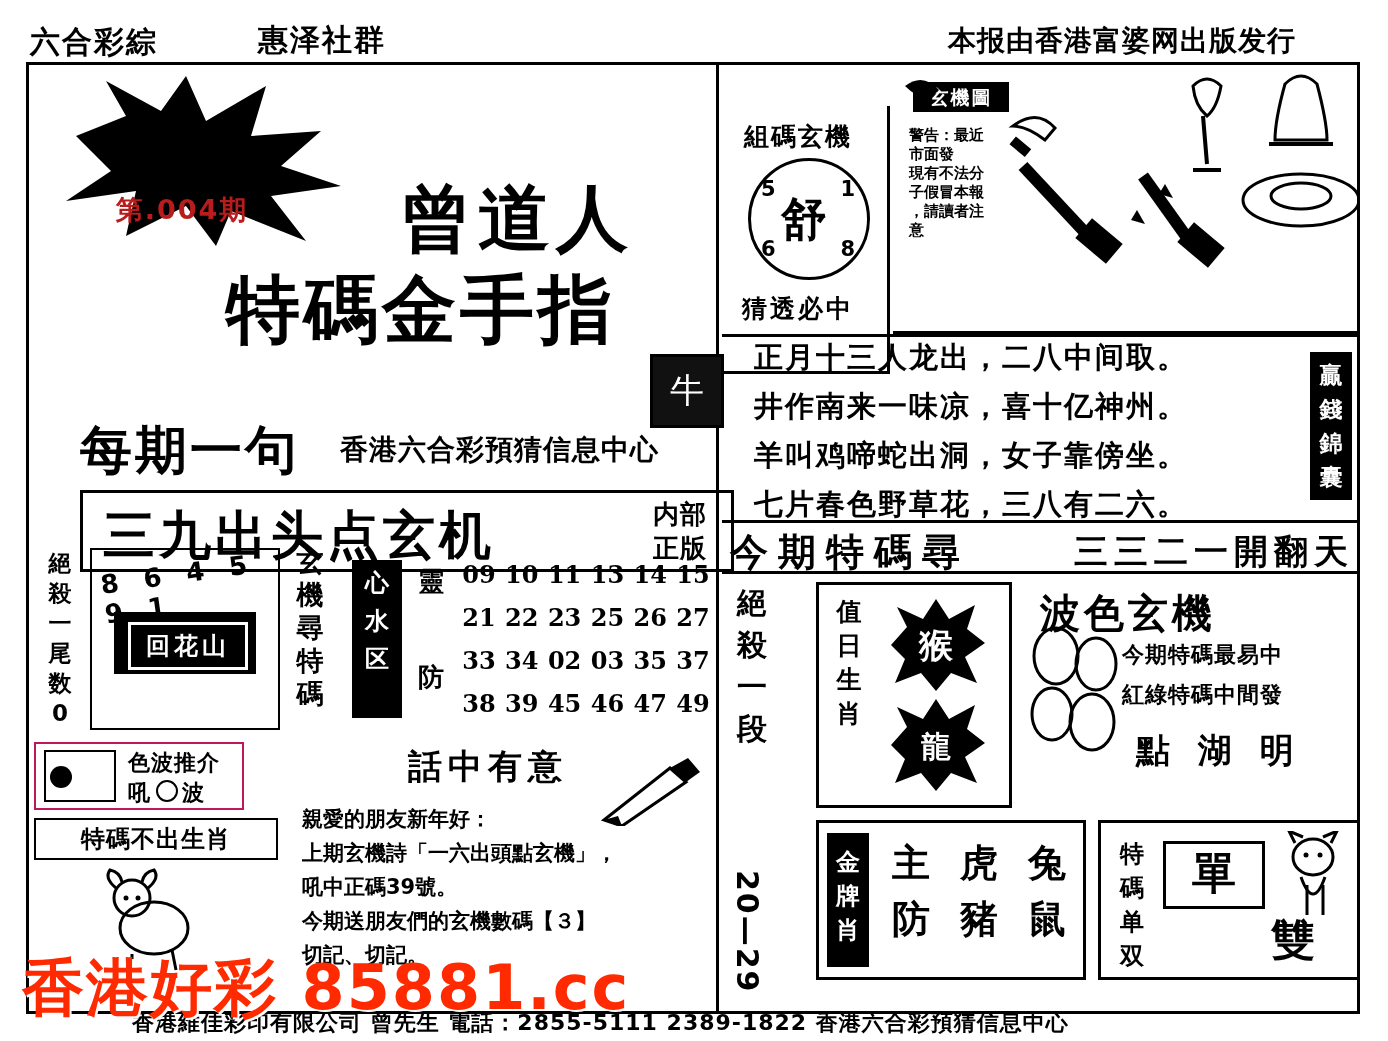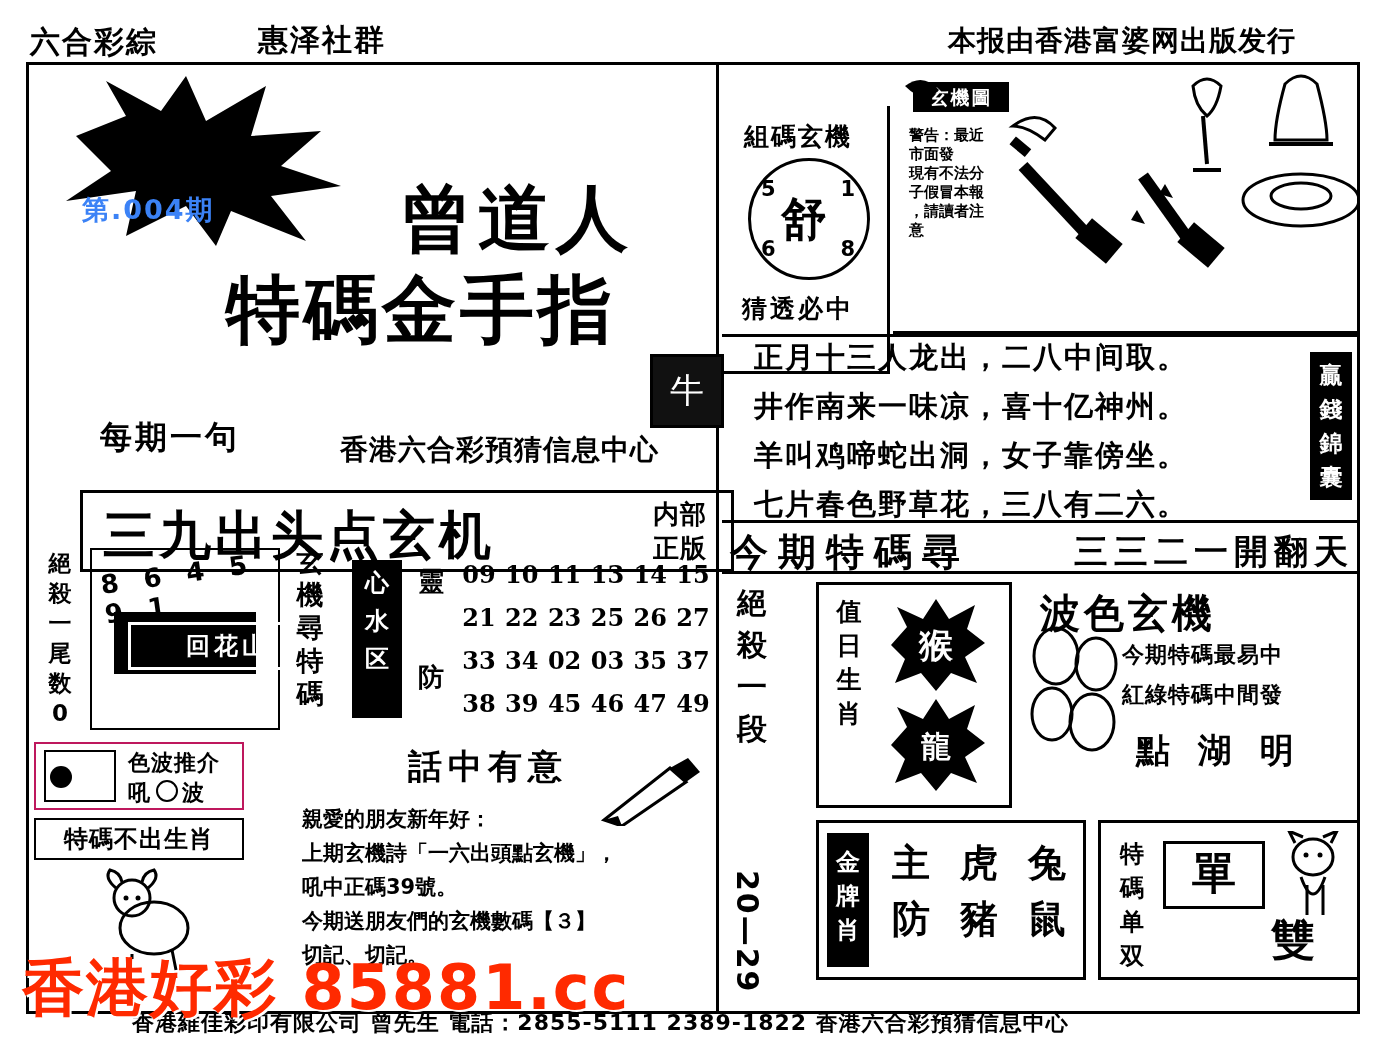--- a/index.html
+++ b/index.html
@@ -17,56 +17,56 @@
   .top-left-1{position:absolute;left:30px;top:22px;font-size:30px;font-weight:bold;letter-spacing:2px;font-family:"DejaVu Sans",sans-serif;}
   .top-left-2{position:absolute;left:258px;top:20px;font-size:30px;font-weight:bold;letter-spacing:2px;}
   .top-right{position:absolute;left:948px;top:22px;font-size:28px;font-weight:bold;letter-spacing:1px;}
 
   
   .frame{position:absolute;left:26px;top:62px;width:1334px;height:952px;border:3px solid #000;box-sizing:border-box;}
 
   
   .masthead{position:absolute;left:30px;top:66px;width:686px;height:452px;box-sizing:border-box;}
   .burst{position:absolute;left:36px;top:10px;width:280px;height:170px;}
-  .issue{position:absolute;left:52px;top:126px;width:200px;font-size:27px;font-weight:bold;color:#3b82f6;letter-spacing:2px;text-align:left;}
+  .issue{position:absolute;left:52px;top:126px;width:200px;font-size:27px;font-weight:bold;color:#b91c1c;letter-spacing:2px;text-align:center;}
   .title-main{position:absolute;left:370px;top:105px;font-size:72px;font-weight:bold;letter-spacing:6px;font-family:"DejaVu Serif",serif;}
   .title-sub{position:absolute;left:196px;top:195px;font-size:74px;font-weight:bold;letter-spacing:4px;font-family:"DejaVu Serif",serif;}
   .seal{position:absolute;left:620px;top:288px;width:68px;height:68px;border:3px solid #000;display:flex;align-items:center;justify-content:center;font-size:34px;background:#111;color:#fff;}
-  .per-issue{position:absolute;left:50px;top:350px;font-size:32px;font-weight:bold;letter-spacing:3px;font-family:"DejaVu Serif",serif;margin-left:20px;}
+  .per-issue{position:absolute;left:50px;top:350px;font-size:52px;font-weight:bold;letter-spacing:3px;font-family:"DejaVu Serif",serif;}
   .center-name{position:absolute;left:310px;top:365px;font-size:28px;font-weight:bold;letter-spacing:1px;}
   .riddle-box{position:absolute;left:50px;top:424px;width:654px;height:82px;border:3px solid #000;box-sizing:border-box;}
   .riddle-text{position:absolute;left:20px;top:8px;font-size:52px;font-weight:bold;letter-spacing:4px;font-family:"DejaVu Serif",serif;}
   .riddle-tag{position:absolute;right:8px;top:4px;width:86px;height:72px;font-size:26px;font-weight:bold;line-height:34px;text-align:center;letter-spacing:1px;}
 
   
   .kill-tail{position:absolute;left:34px;top:548px;width:52px;height:180px;font-size:23px;font-weight:bold;line-height:30px;text-align:center;letter-spacing:0;}
   .kill-tail span{display:block;}
   .lucky-box{position:absolute;left:90px;top:548px;width:190px;height:182px;border:2px solid #000;box-sizing:border-box;}
   .lucky-digits{position:absolute;left:10px;top:8px;width:170px;font-size:26px;font-weight:bold;letter-spacing:8px;transform:rotate(-8deg);}
   .lucky-art{position:absolute;left:22px;top:62px;width:142px;height:62px;background:#000;}
-  .lucky-art-inner{position:absolute;left:14px;top:10px;width:114px;height:42px;border:3px solid #fff;color:#fff;font-size:24px;font-weight:bold;text-align:center;letter-spacing:4px;line-height:42px;padding-left:40px;}
+  .lucky-art-inner{position:absolute;left:14px;top:10px;width:114px;height:42px;border:3px solid #fff;color:#fff;font-size:24px;font-weight:bold;text-align:center;letter-spacing:4px;line-height:42px;}
   .vtext-xuanji{position:absolute;left:288px;top:545px;width:44px;height:190px;font-size:27px;font-weight:bold;line-height:33px;text-align:center;}
   .vtext-xuanji span{display:block;}
   .xinshui{position:absolute;left:352px;top:560px;width:50px;height:158px;background:#000;color:#fff;font-size:24px;font-weight:bold;line-height:38px;text-align:center;padding-top:4px;box-sizing:border-box;}
   .xinshui span{display:block;}
   .ling-fang{position:absolute;left:412px;top:560px;width:44px;height:158px;font-size:26px;font-weight:bold;text-align:center;}
   .ling-fang .l1{position:absolute;top:4px;left:6px;}
   .ling-fang .l2{position:absolute;top:100px;left:6px;}
   .numgrid{position:absolute;left:462px;top:560px;width:248px;}
   .numrow{display:flex;justify-content:space-between;margin-bottom:14px;}
   .numrow span{width:34px;text-align:center;font-size:24px;font-weight:bold;font-family:"DejaVu Serif",serif;}
 
   
   .color-wave{position:absolute;left:34px;top:742px;width:210px;height:68px;border:2px solid #be185d;box-sizing:border-box;}
   .cw-title{position:absolute;left:92px;top:4px;font-size:22px;font-weight:bold;letter-spacing:1px;}
   .cw-swatch{position:absolute;left:8px;top:6px;width:72px;height:52px;border:2px solid #000;box-sizing:border-box;}
   .cw-dot{position:absolute;left:4px;top:14px;width:22px;height:22px;border-radius:50%;background:#000;}
   .cw-line{position:absolute;left:92px;top:34px;font-size:22px;font-weight:bold;letter-spacing:2px;}
   .cw-circle{display:inline-block;width:18px;height:18px;border:2px solid #000;border-radius:50%;vertical-align:-2px;margin:0 4px;}
-  .no-zodiac{position:absolute;left:34px;top:818px;width:210px;height:42px;border:2px solid #000;box-sizing:border-box;font-size:24px;font-weight:bold;text-align:center;line-height:38px;letter-spacing:1px;}
+  .no-zodiac{position:absolute;left:34px;top:818px;width:244px;height:42px;border:2px solid #000;box-sizing:border-box;font-size:24px;font-weight:bold;text-align:center;line-height:38px;letter-spacing:1px;}
 
   .talk-box{position:absolute;left:252px;top:742px;width:456px;height:268px;}
   .talk-title{position:absolute;left:156px;top:2px;font-size:34px;font-weight:bold;letter-spacing:6px;font-family:Liberation Serif, serif;}
   .talk-body{position:absolute;left:50px;top:60px;width:400px;font-size:21px;font-weight:bold;line-height:34px;}
   .talk-body div{white-space:nowrap;}
 
   
   .zuma{position:absolute;left:722px;top:66px;width:168px;height:268px;border-right:3px solid #000;border-bottom:3px solid #000;box-sizing:border-box;margin-top:40px;}
   .zuma-title{position:absolute;left:22px;top:14px;font-size:25px;font-weight:bold;letter-spacing:2px;}
   .zuma-circle{position:absolute;left:26px;top:52px;width:116px;height:116px;border:3px solid #000;border-radius:50%;}

